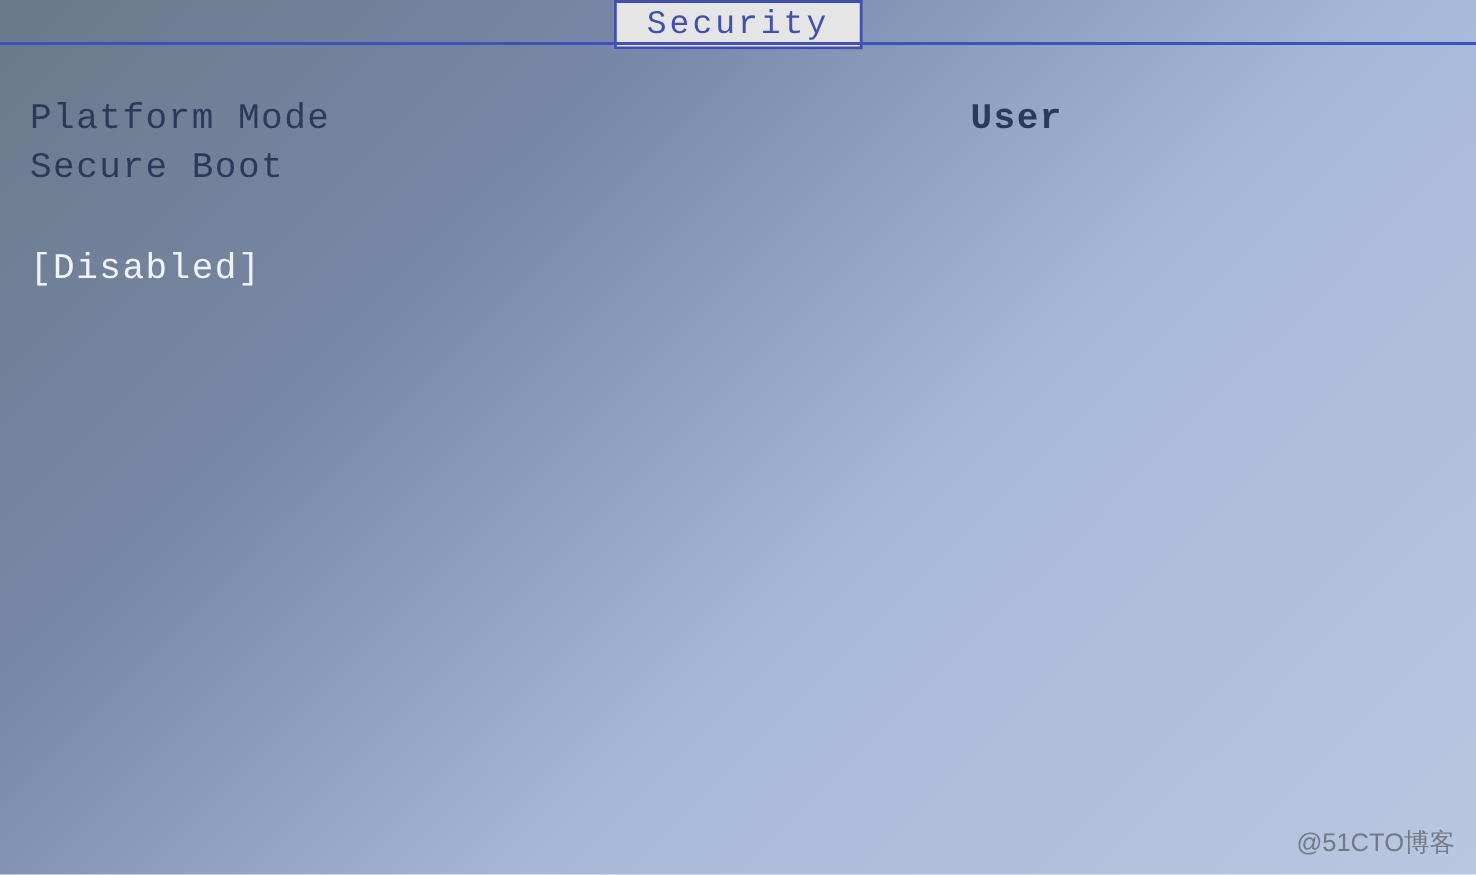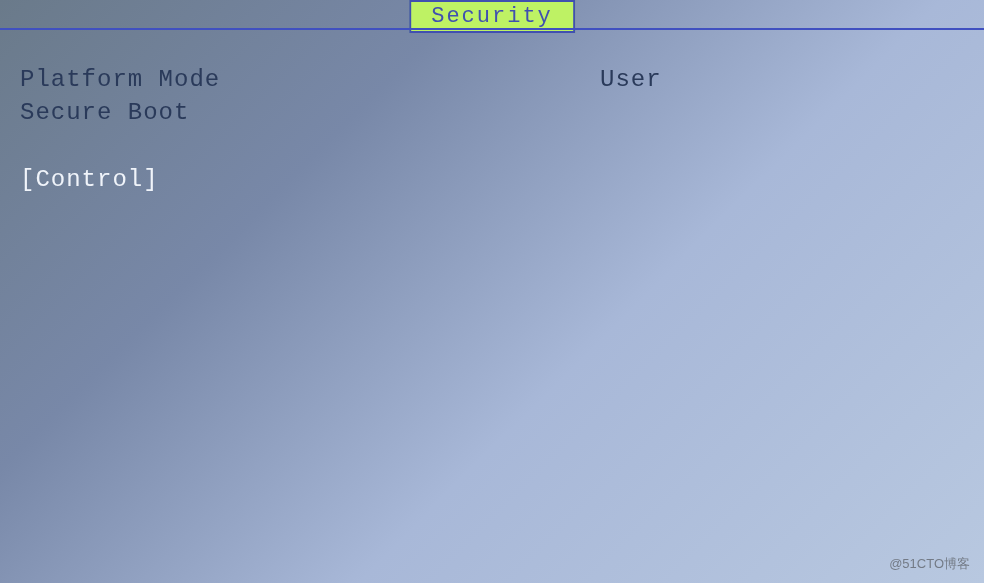--- a/index.html
+++ b/index.html
@@ -21,21 +21,21 @@
     .screen {
       width: 100%;
       height: 100%;
       position: relative;
     }
     .tab-bar {
       position: absolute;
       top: 0;
       left: 50%;
       transform: translateX(-50%);
-      background: #bef264;
+      background: #e5e5e5;
       border: 2px solid #4050b0;
       padding: 2px 20px;
       color: #4050b0;
       font-size: 22px;
       letter-spacing: 2px;
     }
     .divider-line {
       position: absolute;
       top: 28px;
       left: 0;
@@ -46,47 +46,49 @@
     .content {
       position: absolute;
       top: 60px;
       left: 20px;
       right: 20px;
     }
     .row {
       display: flex;
       margin-top: 6px;
       letter-spacing: 1px;
+      gap: 47px;
     }
     .label-col {
       width: 580px;
     }
     .value-col {
       flex: 1;
     }
     .info-row .label-col {
       color: #2a3a5a;
     }
     .info-row .value-col {
       color: #2a3a5a;
+      font-weight: bold;
     }
     .selected-row {
       margin-top: 40px;
     }
     .selected-row .label-col {
       color: #f0f4fa;
     }
     .selected-row .value-col {
       color: #f0f4fa;
     }
     .watermark {
       position: absolute;
       bottom: 10px;
       right: 14px;
-      font-size: 13px;
+      font-size: 17px;
       color: rgba(60, 60, 60, 0.55);
       font-family: sans-serif;
       letter-spacing: 0;
     }
   </style>
 </head>
 <body>
 
 <div class="screen">
   <div class="tab-bar">
@@ -96,18 +98,18 @@
 
   <div class="content">
     <div class="row info-row">
       <div class="label-col">Platform Mode</div>
       <div class="value-col">User</div>
     </div>
     <div class="row info-row">
       <div class="label-col">Secure Boot</div>
     </div>
     <div class="row selected-row">
-      <div class="value-col">[Control]</div>
+      <div class="value-col">[Disabled]</div>
     </div>
   </div>
 
   <div class="watermark">@51CTO博客</div>
 </div>
 
 </body></html>

